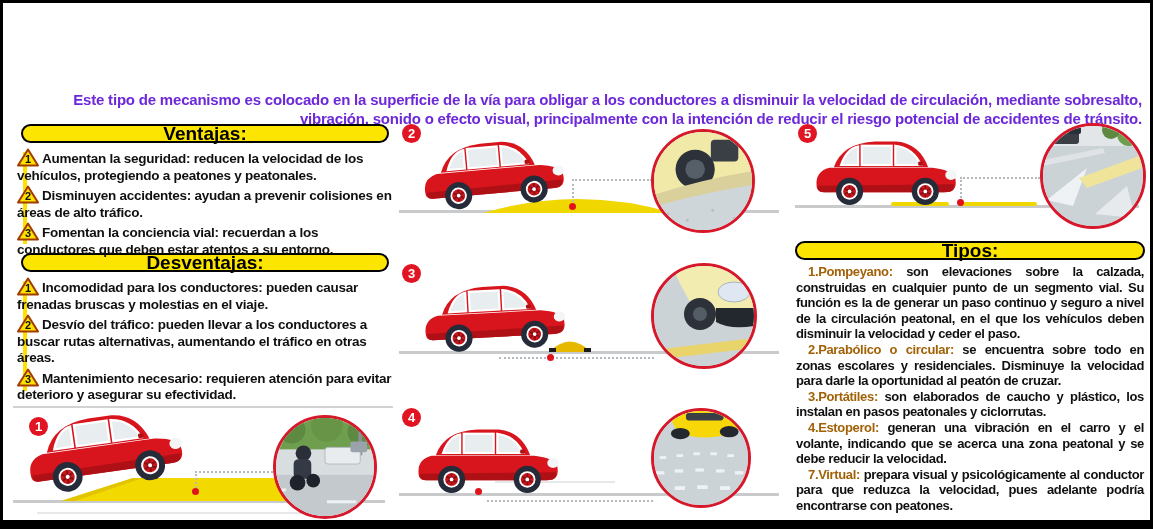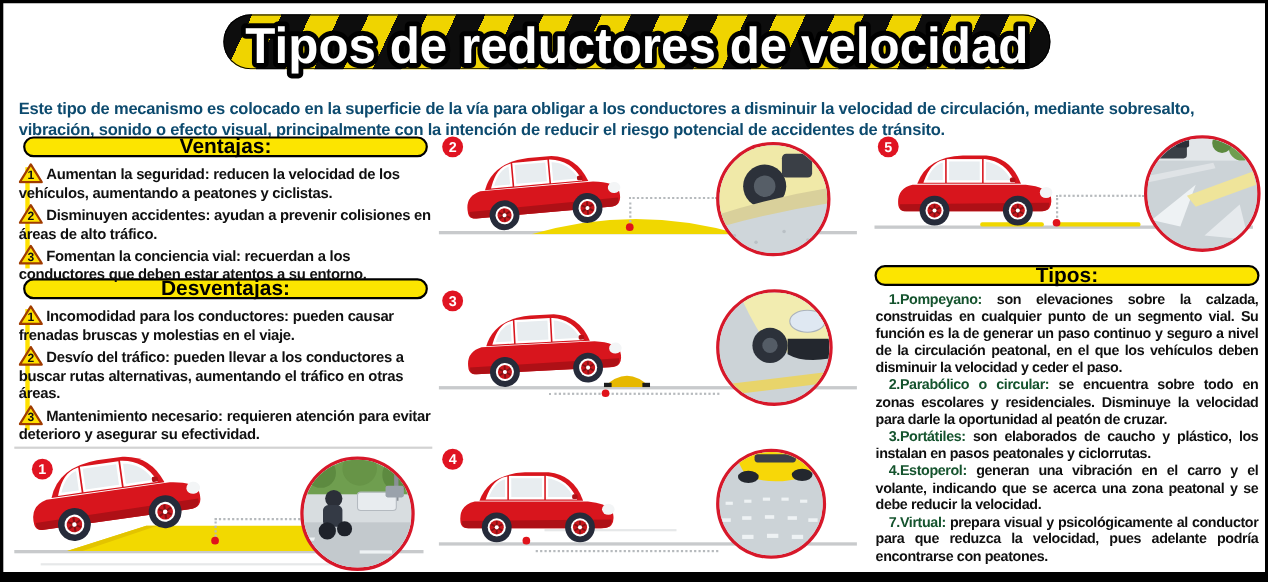--- a/index.html
+++ b/index.html
@@ -10,22 +10,22 @@
   }
   
   .banner{
     position:absolute;left:200px;top:10px;width:752px;height:50px;border-radius:27px;
     background:repeating-linear-gradient(115deg,#0d0d0d 0 24px,#efd400 24px 48px);
     box-shadow:0 0 0 1px #000 inset;
   }
   .banner-svg{position:absolute;left:0;top:-3px;overflow:visible;}
   
   .intro{
-    position:absolute;left:14px;top:72px;width:1125px;text-align:left;
-    font-size:15px;font-weight:bold;line-height:19px;letter-spacing:-0.2px;color:#0c4a6e;
+    position:absolute;left:14px;top:72px;width:1125px;text-align:right;
+    font-size:15px;font-weight:bold;line-height:19px;letter-spacing:-0.2px;color:#6d28d9;
   }
   
   .pill{
     height:19px;border:2px solid #000;border-radius:10px;background:#fce500;
     font-size:19px;font-weight:bold;text-align:center;line-height:15px;color:#000;
     margin:0 6px 3px 6px;
   }
   
   .adv-section{position:absolute;width:380px;}
   .adv-list{position:relative;padding:2px 2px 0 2px;}
@@ -34,21 +34,21 @@
     position:relative;z-index:1;font-size:13.5px;font-weight:bold;line-height:16.5px;
     letter-spacing:-0.25px;color:#101010;margin:0 0 1px 0;
   }
   .tri{display:inline-block;vertical-align:-4px;margin-right:3px;}
   
   .tipos{position:absolute;left:790px;top:238px;width:354px;height:280px;overflow:hidden;}
   .tipo-p{
     margin:0;text-align:justify;text-indent:12px;font-size:13px;font-weight:bold;
     line-height:15.6px;letter-spacing:-0.35px;color:#101010;padding:0 3px;
   }
-  .tipo-name{color:#14532d;}
+  .tipo-name{color:#a16207;}
   
   .panel{position:absolute;}
   .badge{
     position:absolute;width:19px;height:19px;border-radius:50%;background:#e01422;
     color:#fff;font-size:13px;font-weight:bold;text-align:center;line-height:19px;z-index:6;
   }
   .road{position:absolute;height:3px;background:#c8cacc;left:0;}
   .road2{position:absolute;height:2px;background:#e6e8e9;left:24px;}
   .car{position:absolute;z-index:3;}
   .bumpsvg{position:absolute;z-index:1;}
@@ -88,37 +88,32 @@
       <ellipse cx="196" cy="57" rx="8" ry="7" fill="#f3f5f6"></ellipse>
       <rect x="150" y="38" width="7" height="6" rx="2" fill="#b01116"></rect>
       <use href="#wheel" x="54" y="80"></use>
       <use href="#wheel" x="160" y="80"></use>
     </g>
   </defs>
 </svg>
 
 <div id="canvas">
 
-  <div class="banner">
-    <svg class="banner-svg" width="752" height="62">
-      <text x="376" y="47" text-anchor="middle" font-size="46" font-weight="bold" fill="#ffffff" stroke="#000000" stroke-width="9" stroke-linejoin="round" style="paint-order:stroke" textLength="712" lengthAdjust="spacingAndGlyphs">Tipos de reductores de velocidad</text>
-    </svg>
-  </div>
 
   <p class="intro">Este tipo de mecanismo es colocado en la superficie de la vía para obligar a los conductores a disminuir la velocidad de circulación, mediante sobresalto, vibración, sonido o efecto visual, principalmente con la intención de reducir el riesgo potencial de accidentes de tránsito.</p>
 
   <div class="adv-section" style="left:12px;top:121px;">
     <div class="pill">Ventajas:</div>
     <div class="adv-list">
       <div class="y-line" style="height:92px;"></div>
       <p class="adv-item">
         <svg class="tri" width="22" height="19">
           <path d="M11 1.5 L21 17.5 H1 Z" fill="#ffe100" stroke="#a03c00" stroke-width="2" stroke-linejoin="round"></path>
           <text x="11" y="15" font-size="11" font-weight="bold" text-anchor="middle" fill="#111">1</text>
-        </svg><span>Aumentan la seguridad: reducen la velocidad de los vehículos, aumentando a peatones y ciclistas.</span>
+        </svg><span>Aumentan la seguridad: reducen la velocidad de los vehículos, protegiendo a peatones y peatonales.</span>
       </p>
       <p class="adv-item">
         <svg class="tri" width="22" height="19">
           <path d="M11 1.5 L21 17.5 H1 Z" fill="#ffe100" stroke="#a03c00" stroke-width="2" stroke-linejoin="round"></path>
           <text x="11" y="15" font-size="11" font-weight="bold" text-anchor="middle" fill="#111">2</text>
         </svg><span>Disminuyen accidentes: ayudan a prevenir colisiones en áreas de alto tráfico.</span>
       </p>
       <p class="adv-item">
         <svg class="tri" width="22" height="19">
           <path d="M11 1.5 L21 17.5 H1 Z" fill="#ffe100" stroke="#a03c00" stroke-width="2" stroke-linejoin="round"></path>

